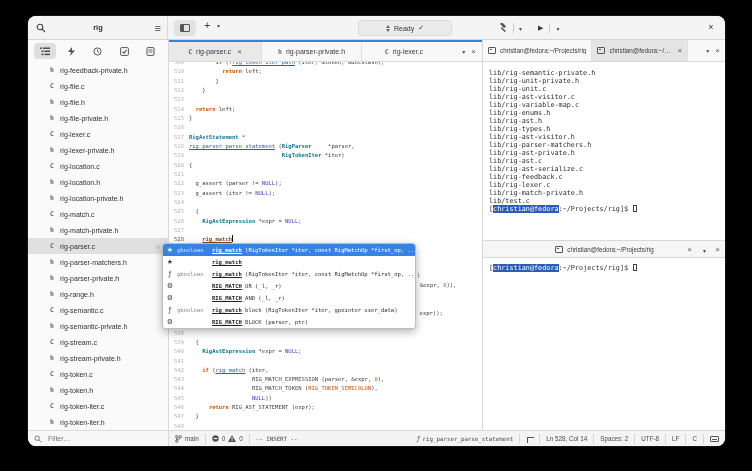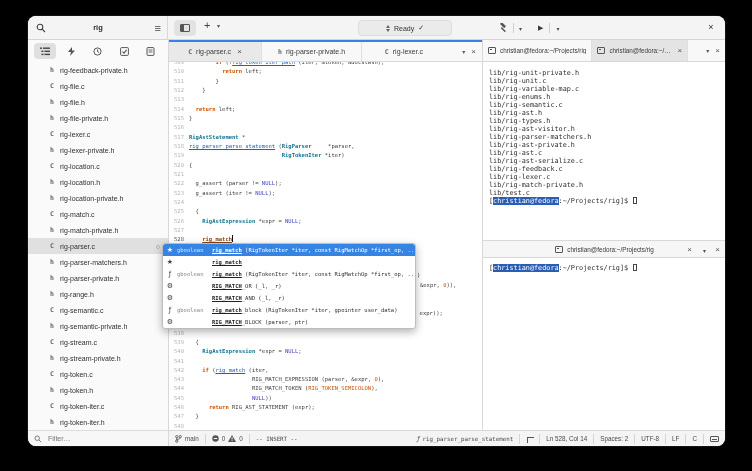--- a/index.html
+++ b/index.html
@@ -549,25 +549,26 @@
         <span class="termicon"></span>
         <span class="lbl" style="max-width:64px">christian@fedora:~/Projects/rig</span>
         <span class="x" style="font-size:8px;color:#555">×</span>
       </div>
       <div class="tabbar-end">
         <span class="mini-caret">▾</span>
         <span style="font-size:8px;color:#555">×</span>
       </div>
     </div>
     <div class="term">
+        <div class="tline">lib/rig-semantic-private.h</div>
         <div class="tline">lib/rig-unit-private.h</div>
         <div class="tline">lib/rig-unit.c</div>
+        <div class="tline">lib/rig-ast-visitor.c</div>
         <div class="tline">lib/rig-variable-map.c</div>
         <div class="tline">lib/rig-enums.h</div>
-        <div class="tline">lib/rig-semantic.c</div>
         <div class="tline">lib/rig-ast.h</div>
         <div class="tline">lib/rig-types.h</div>
         <div class="tline">lib/rig-ast-visitor.h</div>
         <div class="tline">lib/rig-parser-matchers.h</div>
         <div class="tline">lib/rig-ast-private.h</div>
         <div class="tline">lib/rig-ast.c</div>
         <div class="tline">lib/rig-ast-serialize.c</div>
         <div class="tline">lib/rig-feedback.c</div>
         <div class="tline">lib/rig-lexer.c</div>
         <div class="tline">lib/rig-match-private.h</div>

